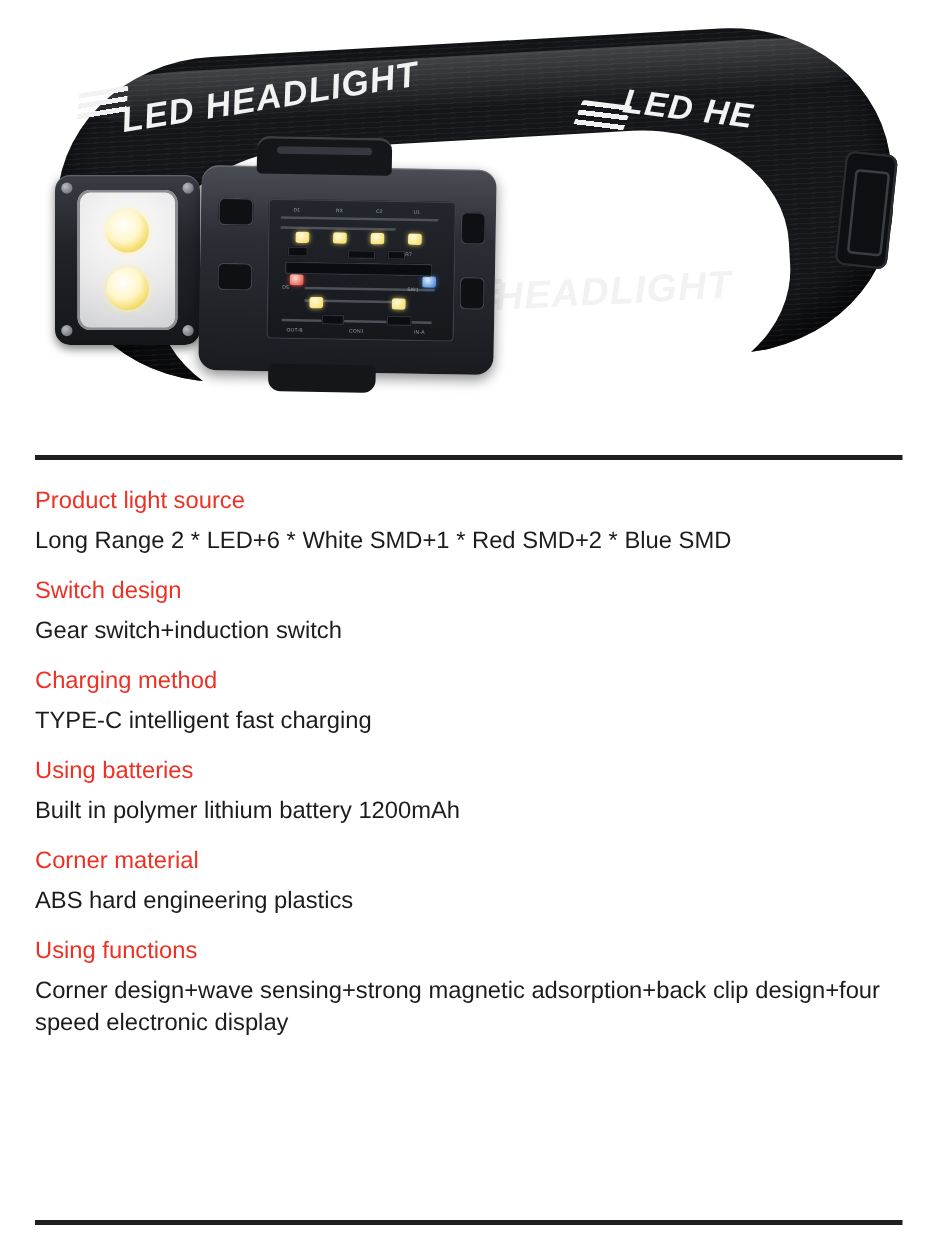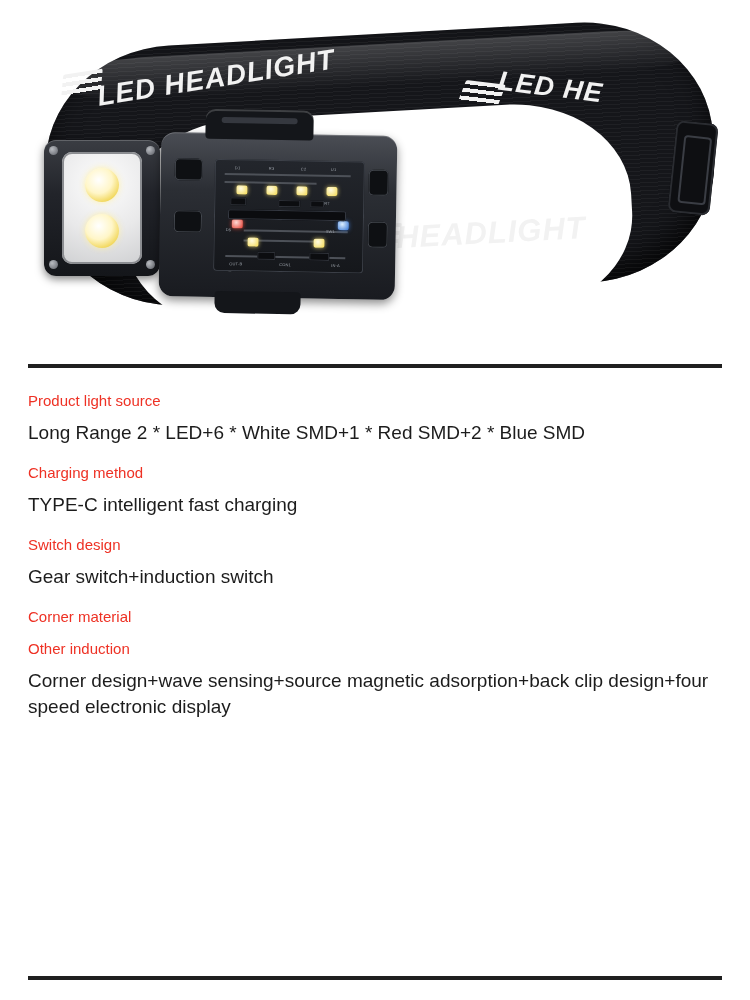--- a/index.html
+++ b/index.html
@@ -320,21 +320,21 @@
 
   
   .specs {
     position: absolute;
     left: 28px;
     top: 388px;
     width: 700px;
   }
   .spec-title {
     color: #ee3124;
-    font-size: 15px;
+    font-size: 19px;
     line-height: 26px;
     margin: 0 0 6px 0;
   }
   .spec-value {
     color: #1c1c1c;
     font-size: 19px;
     line-height: 26px;
     margin: 0 0 14px 0;
   }
   .spec-value.last { margin-bottom: 0; }
@@ -428,36 +428,41 @@
   <div class="rule rule-top"></div>
 
   <div class="specs">
 
     <div class="spec-block">
       <div class="spec-title">Product light source</div>
       <div class="spec-value">Long Range 2 * LED+6 * White SMD+1 * Red SMD+2 * Blue SMD</div>
     </div>
 
     <div class="spec-block">
+      <div class="spec-title">Switch design</div>
+      <div class="spec-value">Gear switch+induction switch</div>
+    </div>
+
+    <div class="spec-block">
       <div class="spec-title">Charging method</div>
       <div class="spec-value">TYPE-C intelligent fast charging</div>
     </div>
 
     <div class="spec-block">
-      <div class="spec-title">Switch design</div>
-      <div class="spec-value">Gear switch+induction switch</div>
-    </div>
-
+      <div class="spec-title">Using batteries</div>
+      <div class="spec-value">Built in polymer lithium battery 1200mAh</div>
+    </div>
 
     <div class="spec-block">
       <div class="spec-title">Corner material</div>
-    </div>
-
-    <div class="spec-block">
-      <div class="spec-title">Other induction</div>
-      <div class="spec-value last">Corner design+wave sensing+source magnetic adsorption+back clip design+four speed electronic display</div>
+      <div class="spec-value">ABS hard engineering plastics</div>
+    </div>
+
+    <div class="spec-block">
+      <div class="spec-title">Using functions</div>
+      <div class="spec-value last">Corner design+wave sensing+strong magnetic adsorption+back clip design+four speed electronic display</div>
     </div>
 
   </div>
 
   <div class="rule rule-bottom"></div>
 
 </div>
 
 </body></html>

